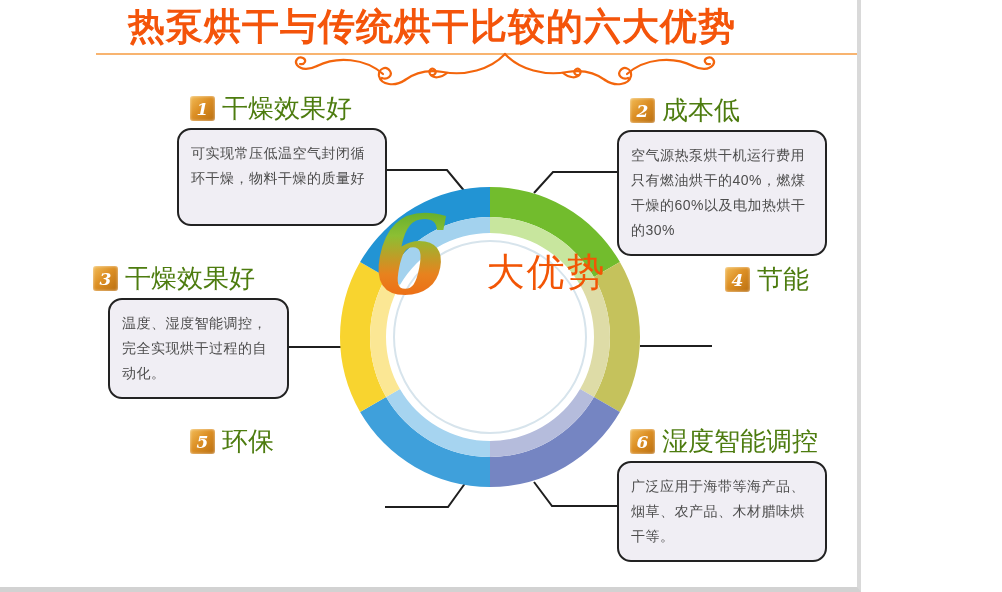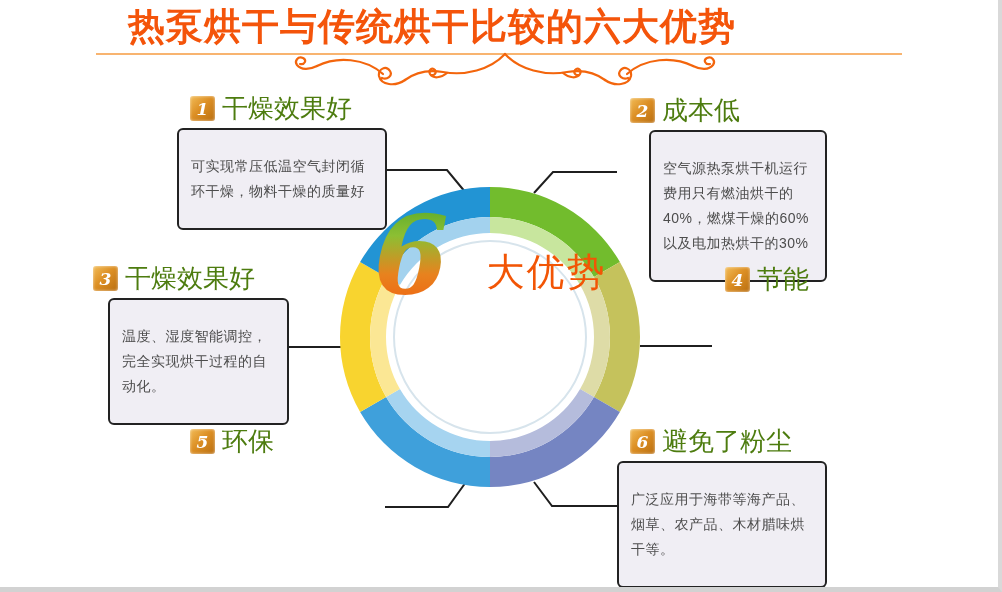--- a/index.html
+++ b/index.html
@@ -1,17 +1,17 @@
 <!DOCTYPE html>
 <html><head>
 <meta charset="utf-8">
 <style>
   html,body{margin:0;padding:0;background:#ffffff;}
   .page{
-    position:relative;width:1002px;height:592px;background:#ffffff;overflow:hidden;
+    position:relative;width:861px;height:592px;background:#ffffff;overflow:hidden;
     box-sizing:border-box;border-right:4px solid #d9d9d9;border-bottom:5px solid #d2d2d2;
     font-family:"Liberation Sans", sans-serif;
   }
   
   .title-row{position:absolute;left:128px;top:6px;display:flex;align-items:center;}
   .main-title{
     font-size:37px;font-weight:bold;color:#f4540a;letter-spacing:1px;line-height:42px;
     font-family:"Liberation Serif", serif;
   }
   .adv-badge{
@@ -43,22 +43,22 @@
   .item-head{display:flex;align-items:center;margin:0 0 6px 13px;height:27px;}
   .num-badge{
     width:25px;height:25px;border-radius:3px;flex:0 0 25px;
     background:linear-gradient(135deg,#f2bc58 0%,#dd9025 45%,#b96e10 100%);
     box-shadow:inset 0 0 3px rgba(255,255,255,.7);
     color:#ffffff;font-family:"DejaVu Serif", serif;font-style:italic;font-weight:bold;
     font-size:17px;display:flex;align-items:center;justify-content:center;
   }
   .item-title{margin-left:7px;font-size:26px;font-weight:normal;color:#4d7c0f;white-space:nowrap;}
   .item-box{
-    background:#f0eef4;border:2px solid #222222;border-radius:6px;
-    padding:24px 12px;box-sizing:border-box;
+    background:#f0eef4;border:2px solid #222222;border-radius:14px;
+    padding:11px 12px;box-sizing:border-box;
     font-size:14px;line-height:25px;color:#4d4d4d;letter-spacing:.5px;
   }
 </style>
 </head>
 <body>
 
 <div class="page">
 
   <div class="title-row">
     <span class="main-title">热泵烘干与传统烘干比较的六大优势</span>
@@ -116,21 +116,21 @@
     <div class="item-box" style="min-height:98px;">
       <span>可实现常压低温空气封闭循环干燥，物料干燥的质量好</span>
     </div>
   </div>
 
   <div class="item" style="left:617px;top:97px;width:210px;">
     <div class="item-head">
       <span class="num-badge">2</span>
       <span class="item-title">成本低</span>
     </div>
-    <div class="item-box" style="min-height:102px;margin-left:32px;">
+    <div class="item-box" style="min-height:102px;">
       <span>空气源热泵烘干机运行费用只有燃油烘干的40%，燃煤干燥的60%以及电加热烘干的30%</span>
     </div>
   </div>
 
   <div class="item" style="left:80px;top:265px;width:209px;">
     <div class="item-head">
       <span class="num-badge">3</span>
       <span class="item-title">干燥效果好</span>
     </div>
     <div class="item-box" style="min-height:92px;margin-left:28px;">
@@ -148,20 +148,20 @@
   <div class="item" style="left:177px;top:428px;width:210px;">
     <div class="item-head">
       <span class="num-badge">5</span>
       <span class="item-title">环保</span>
     </div>
   </div>
 
   <div class="item" style="left:617px;top:428px;width:210px;">
     <div class="item-head">
       <span class="num-badge">6</span>
-      <span class="item-title">避免了粉尘</span>
+      <span class="item-title">湿度智能调控</span>
     </div>
     <div class="item-box" style="min-height:90px;">
       <span>广泛应用于海带等海产品、烟草、农产品、木材腊味烘干等。</span>
     </div>
   </div>
 
 </div>
 
 </body></html>

